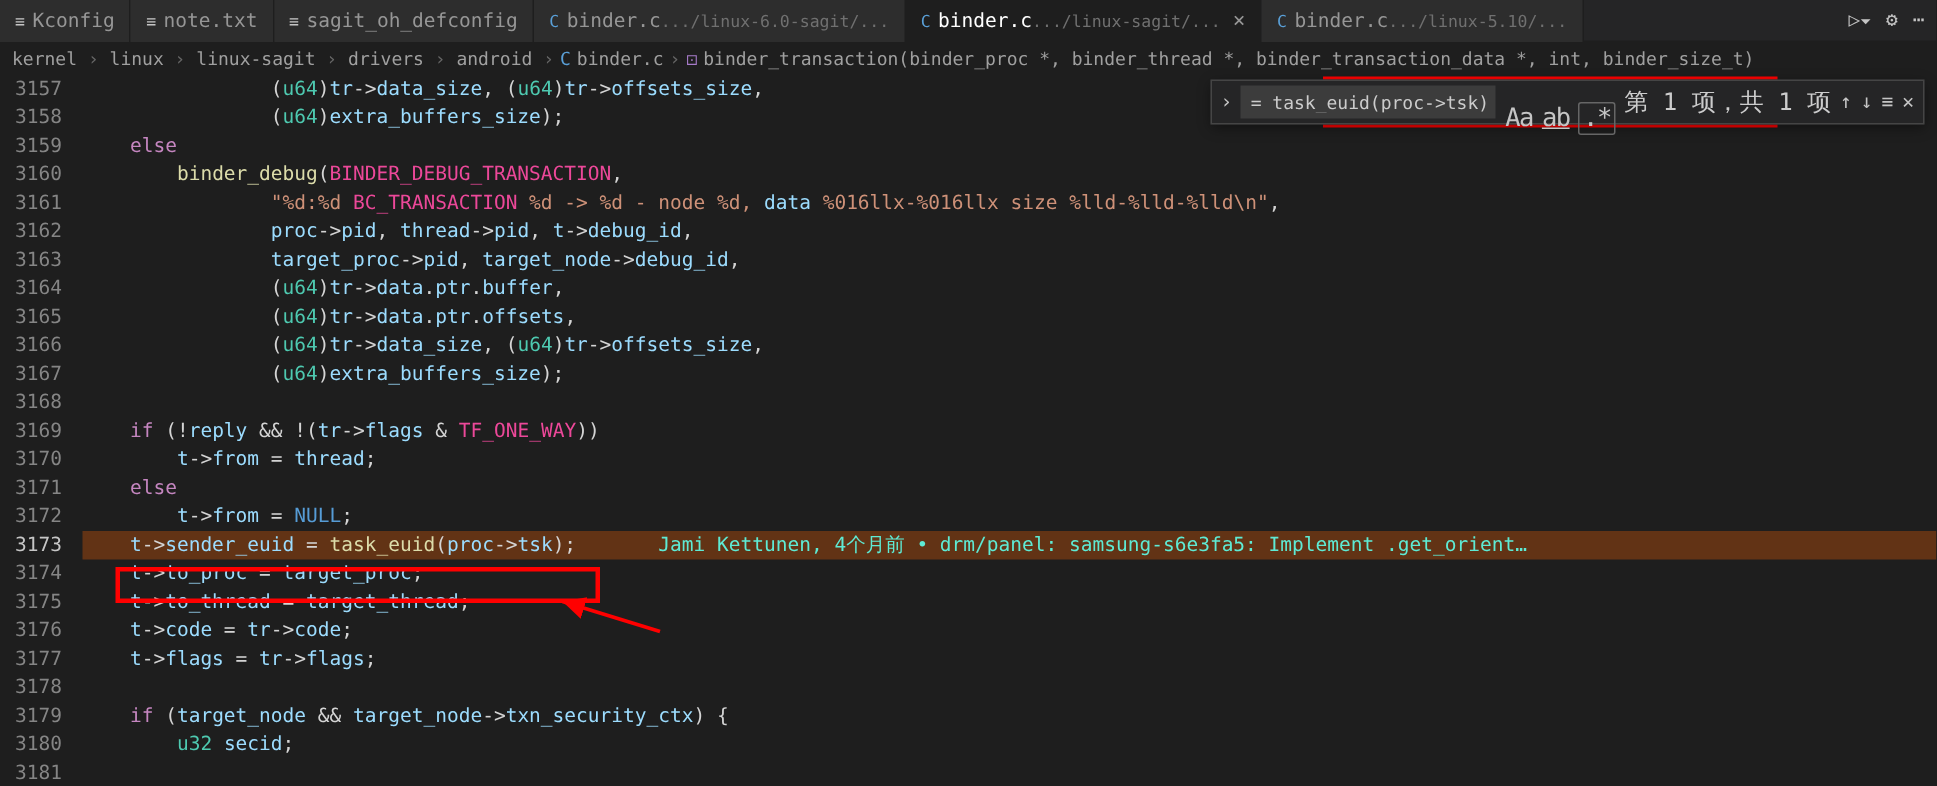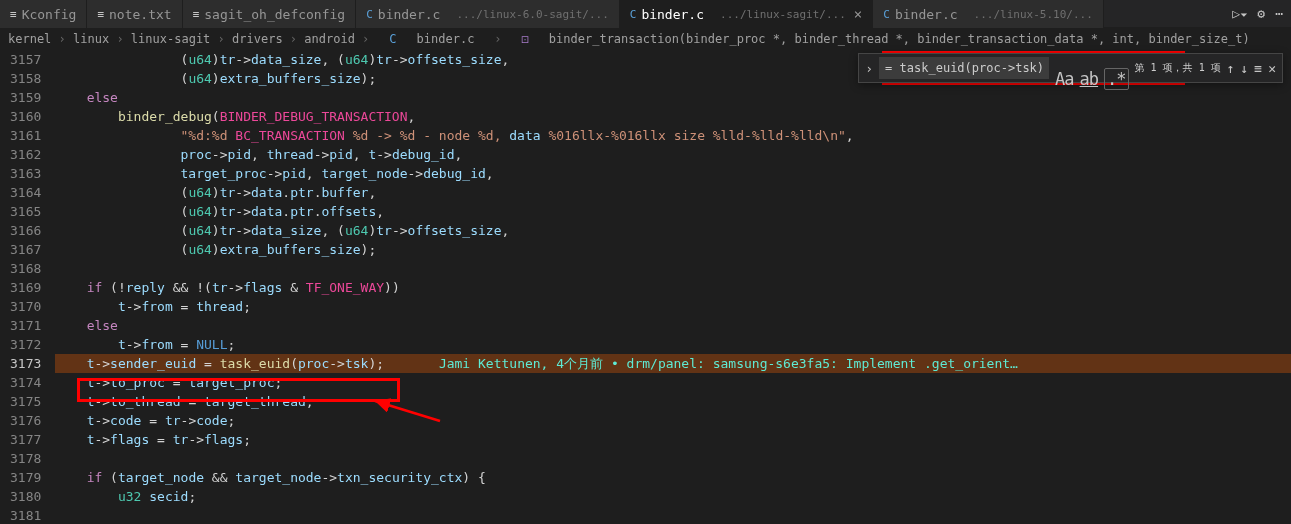--- a/index.html
+++ b/index.html
@@ -1,24 +1,24 @@
 <!DOCTYPE html>
 <html><head>
 <meta charset="utf-8">
 <style>
   * { margin: 0; padding: 0; box-sizing: border-box; font-family: "Consolas", "Monaco", monospace; }
   body { background: #1e1e1e; color: #d4d4d4; font-size: 13px; overflow: hidden; width: 1291px; height: 524px; }
   .tabs { display: flex; background: #252526; height: 28px; border-bottom: 1px solid #1e1e1e; }
   .tab { display: flex; align-items: center; padding: 0 10px; height: 28px; background: #2d2d2d; color: #969696; border-right: 1px solid #1e1e1e; cursor: pointer; white-space: nowrap; }
   .tab.active { background: #1e1e1e; color: #fff; }
   .tab .icon { margin-right: 5px; font-size: 11px; }
-  .tab .sub { color: #707070; font-size: 11px; margin-left: 16px; }
+  .tab .sub { color: #707070; font-size: 11px; margin-left: 0; }
   .tab .close { margin-left: 8px; color: #969696; font-size: 14px; }
   .right-icons { margin-left: auto; display: flex; align-items: center; padding-right: 8px; gap: 10px; color: #c5c5c5; }
-  .breadcrumbs { display: flex; align-items: center; height: 22px; background: #1e1e1e; color: #a0a0a0; padding: 0 8px; font-size: 12px; gap: 20px; }
+  .breadcrumbs { display: flex; align-items: center; height: 22px; background: #1e1e1e; color: #a0a0a0; padding: 0 8px; font-size: 12px; gap: 4px; }
   .breadcrumbs .sep { color: #666; }
   .breadcrumbs .c-icon { color: #5aa0d8; }
   .breadcrumbs .fn-icon { color: #a77bca; }
   .editor { position: relative; display: flex; font-size: 13px; }
   .gutter { background: #1e1e1e; color: #858585; text-align: right; padding: 0 14px 12px 10px; user-select: none; }
   .gutter div { height: 19px; line-height: 19px; }
   .gutter .hl { color: #c6c6c6; }
   .code { flex: 1; background: #1e1e1e; }
   .code .line { height: 19px; line-height: 19px; white-space: pre; }
   .code .line.hl { background: #2a2d2e; }
@@ -32,21 +32,21 @@
   .c-null { color: #569cd6; }
   .blame { color: #5eead4; font-style: normal; }
   .redbox1 { position: absolute; border: 3px solid #ff0000; pointer-events: none; }
   .redbox2 { position: absolute; border: 3px solid #ff0000; pointer-events: none; }
   .arrow { position: absolute; pointer-events: none; }
   .find { position: absolute; top: 53px; right: 8px; background: #252526; border: 1px solid #454545; display: flex; align-items: center; height: 30px; padding: 0 6px; gap: 6px; box-shadow: 0 2px 8px rgba(0,0,0,.4); z-index: 5; }
   .find .chev { color: #c5c5c5; cursor: pointer; }
   .find input { background: #3c3c3c; border: none; color: #cccccc; height: 22px; padding: 0 6px; width: 170px; font-family: inherit; font-size: 12px; }
   .find .opt { color: #c5c5c5; font-size: 17px; cursor: pointer; letter-spacing: -1px; margin-top: 21px;}
   .find .opt.u { text-decoration: underline; text-align: center; }
-  .find .count { color: #cccccc; font-size: 10px; white-space: nowrap; }
+  .find .count { color: #cccccc; font-size: 16px; white-space: nowrap; }
   .find .nav { color: #c5c5c5; cursor: pointer; }
 </style>
 </head>
 <body>
 
 <div class="tabs">
   <div id="tabs-container" style="display:flex;">
       <div class="tab">
         <span class="icon" style="color:#c5c5c5">≡</span>
         <span>Kconfig</span>

